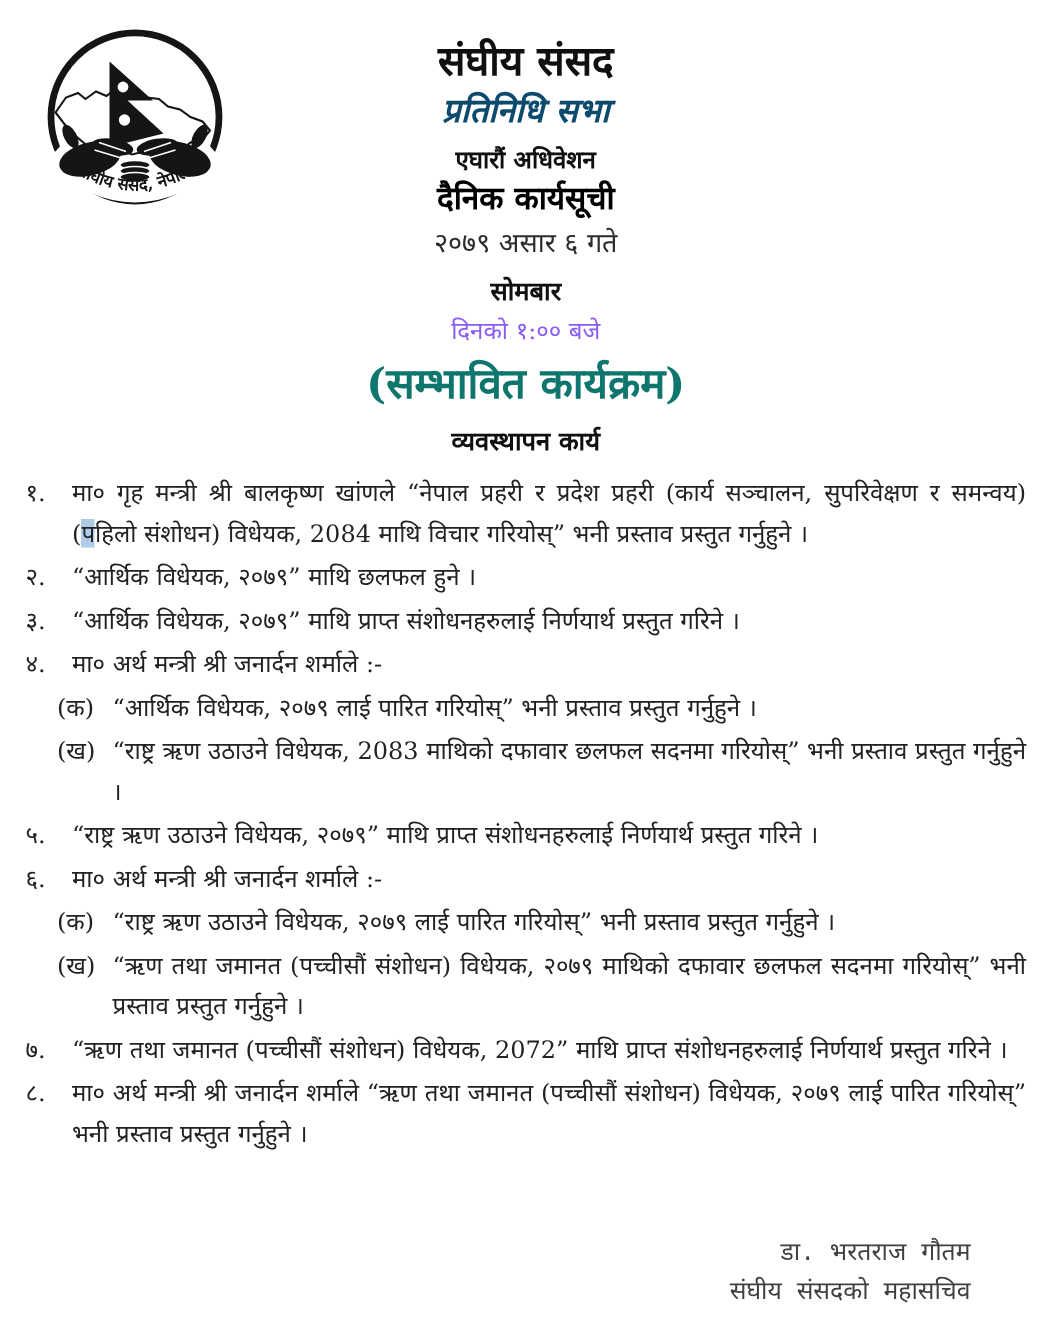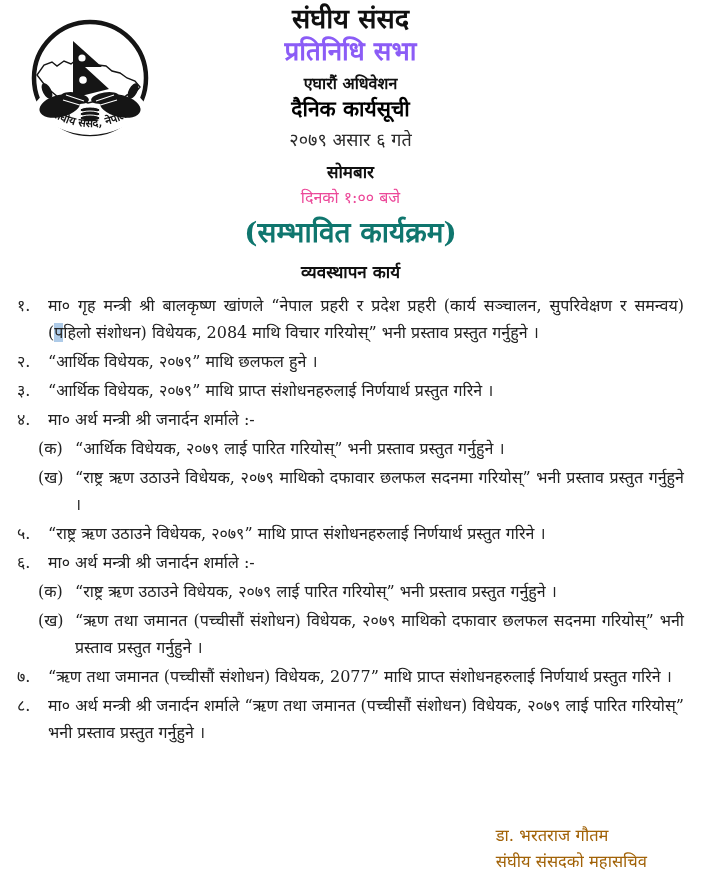--- a/index.html
+++ b/index.html
@@ -7,44 +7,44 @@
     width:701px;height:896px;overflow:hidden;
     font-family:"DejaVu Serif","Liberation Serif",serif;
     color:#1f1f1f;
   }
   .page{position:relative;width:701px;height:896px;background:#ffffff;}
 
   
   .logo{position:absolute;left:22px;top:14px;}
 
   
-  .header{text-align:center;padding-top:3px;}
+  .header{text-align:center;padding-top:26px;}
   .h-org{font-size:27px;font-weight:bold;line-height:31px;color:#101010;}
-  .h-house{font-size:26px;font-weight:bold;line-height:34px;color:#8b5cf6;}
+  .h-house{font-size:22px;font-weight:bold;line-height:34px;color:#0c4a6e;font-style:italic;}
   .h-session{font-size:16px;font-weight:bold;margin-top:7px;line-height:18px;color:#101010;}
   .h-meeting{font-size:16px;font-weight:bold;margin-top:3px;line-height:18px;color:#101010;}
   .h-agenda{font-size:21px;font-weight:bold;margin-top:4px;line-height:24px;color:#000000;}
   .h-date{font-size:18px;margin-top:9px;line-height:20px;color:#2b2b2b;}
   .h-weekday{font-size:17px;font-weight:bold;margin-top:13px;line-height:19px;color:#101010;}
-  .h-time{font-size:16px;margin-top:7px;line-height:18px;color:#ec4899;}
+  .h-time{font-size:16px;margin-top:7px;line-height:18px;color:#8b5cf6;}
   .h-program{font-size:28px;font-weight:bold;margin-top:10px;line-height:32px;color:#0f766e;}
   .h-section{font-size:17px;font-weight:bold;margin-top:14px;margin-bottom:10px;line-height:19px;color:#101010;}
 
   
   .list{padding:0 17px;font-size:16px;line-height:27px;color:#222222;}
   .item{display:flex;align-items:flex-start;margin-bottom:2px;}
   .num{flex:0 0 31px;}
   .itext{flex:1;text-align:justify;}
   .subitem{display:flex;align-items:flex-start;margin:0 0 2px 21px;}
   .slabel{flex:0 0 37px;}
   .hl{background:#aecbe8;}
 
   
-  .signature{position:absolute;top:823px;right:54px;text-align:left;
-    font-size:16.5px;line-height:26px;color:#a16207;}
+  .signature{position:absolute;top:823px;right:54px;text-align:right;
+    font-size:16.5px;line-height:26px;color:#404040;font-family:Liberation Mono, monospace;}
 </style>
 </head>
 <body>
 
 <div class="page">
 
   <svg class="logo" width="136" height="142" viewBox="0 0 136 142">
     <circle cx="68" cy="64" r="56" fill="none" stroke="#151515" stroke-width="4.5"></circle>
 
     <path d="M15,61 l7,-10 8,-3 5,4 7,-5 7,3 5,-4 8,3 7,-2 7,4 8,1 6,5 8,2 7,5 8,3 5,6 -5,6 -8,2 -6,5 -9,-1 -8,3 -8,-1 -8,2 -8,-3 -8,1 -7,-3 -7,-1 -6,-5 -5,-4 z" fill="#ffffff" stroke="#151515" stroke-width="1.4"></path>
@@ -111,21 +111,21 @@
     <div class="item">
       <span class="num">४.</span>
       <span class="itext">मा० अर्थ मन्त्री श्री जनार्दन शर्माले :-</span>
     </div>
     <div class="subitem">
       <span class="slabel">(क)</span>
       <span class="itext">“आर्थिक विधेयक, २०७९ लाई पारित गरियोस्” भनी प्रस्ताव प्रस्तुत गर्नुहुने ।</span>
     </div>
     <div class="subitem">
       <span class="slabel">(ख)</span>
-      <span class="itext">“राष्ट्र ऋण उठाउने विधेयक, २०७९ माथिको दफावार छलफल सदनमा गरियोस्” भनी प्रस्ताव प्रस्तुत गर्नुहुने ।</span>
+      <span class="itext">“राष्ट्र ऋण उठाउने विधेयक, 2083 माथिको दफावार छलफल सदनमा गरियोस्” भनी प्रस्ताव प्रस्तुत गर्नुहुने ।</span>
     </div>
 
     <div class="item">
       <span class="num">५.</span>
       <span class="itext">“राष्ट्र ऋण उठाउने विधेयक, २०७९” माथि प्राप्त संशोधनहरुलाई निर्णयार्थ प्रस्तुत गरिने ।</span>
     </div>
 
     <div class="item">
       <span class="num">६.</span>
       <span class="itext">मा० अर्थ मन्त्री श्री जनार्दन शर्माले :-</span>
@@ -134,21 +134,21 @@
       <span class="slabel">(क)</span>
       <span class="itext">“राष्ट्र ऋण उठाउने विधेयक, २०७९ लाई पारित गरियोस्” भनी प्रस्ताव प्रस्तुत गर्नुहुने ।</span>
     </div>
     <div class="subitem">
       <span class="slabel">(ख)</span>
       <span class="itext">“ऋण तथा जमानत (पच्चीसौं संशोधन) विधेयक, २०७९ माथिको दफावार छलफल सदनमा गरियोस्” भनी प्रस्ताव प्रस्तुत गर्नुहुने ।</span>
     </div>
 
     <div class="item">
       <span class="num">७.</span>
-      <span class="itext">“ऋण तथा जमानत (पच्चीसौं संशोधन) विधेयक, 2077” माथि प्राप्त संशोधनहरुलाई निर्णयार्थ प्रस्तुत गरिने ।</span>
+      <span class="itext">“ऋण तथा जमानत (पच्चीसौं संशोधन) विधेयक, 2072” माथि प्राप्त संशोधनहरुलाई निर्णयार्थ प्रस्तुत गरिने ।</span>
     </div>
 
     <div class="item">
       <span class="num">८.</span>
       <span class="itext">मा० अर्थ मन्त्री श्री जनार्दन शर्माले “ऋण तथा जमानत (पच्चीसौं संशोधन) विधेयक, २०७९ लाई पारित गरियोस्” भनी प्रस्ताव प्रस्तुत गर्नुहुने ।</span>
     </div>
 
   </div>
 
   <div class="signature">

